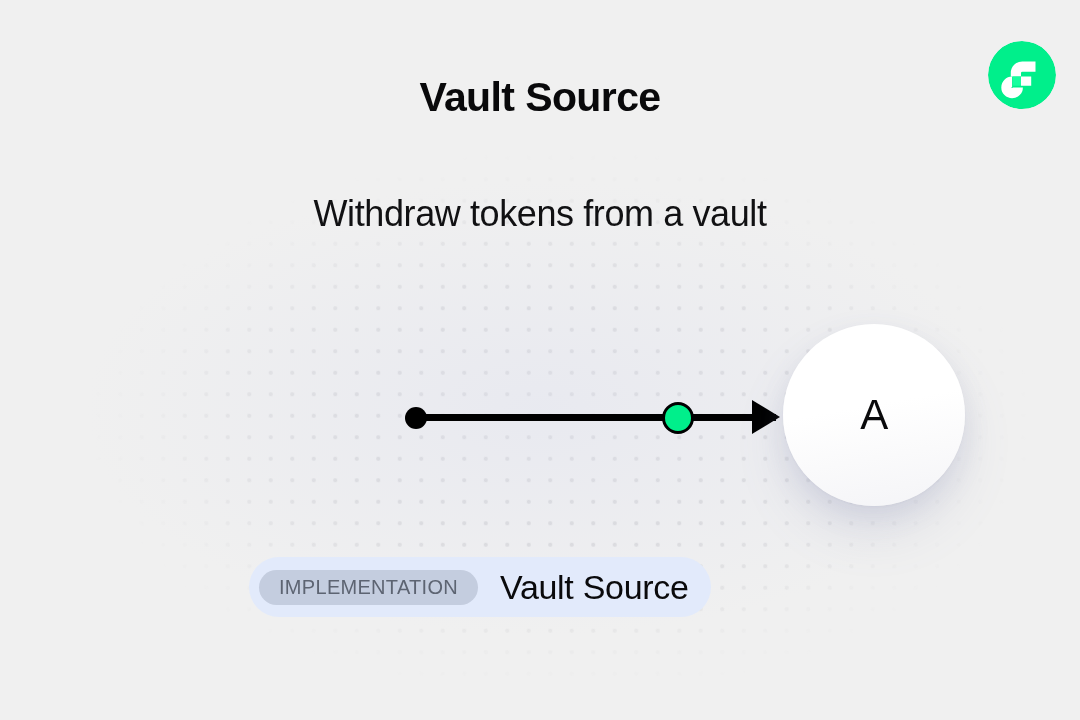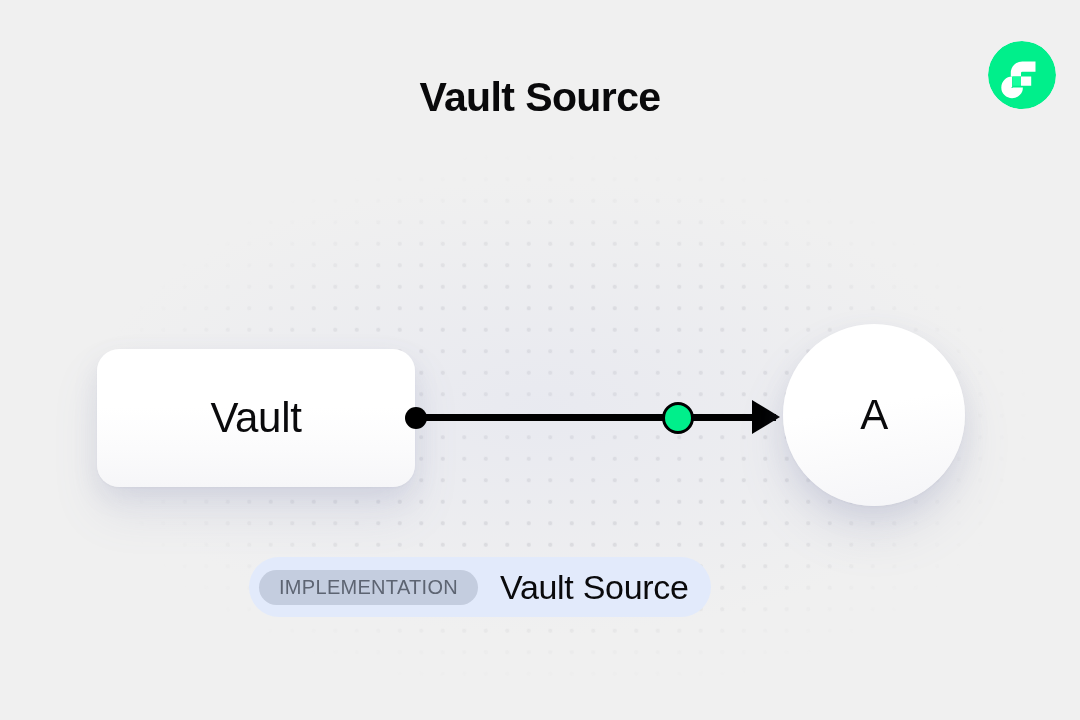--- a/index.html
+++ b/index.html
@@ -224,24 +224,22 @@
 
   <svg id="flow-logo" viewBox="0 0 68 68" aria-hidden="true">
     <circle cx="34" cy="34" r="34" fill="#00ef8b"></circle>
     <path d="M47.5 20.5 H34.3 a11.5 11.5 0 0 0 -11.5 11.5 v3.6 h10.2 v-3.6 a1.3 1.3 0 0 1 1.3 -1.3 h13.2 z" fill="#ffffff"></path>
     <path d="M33 35.6 h10.2 v9.2 H33 z" fill="#ffffff"></path>
     <path d="M24.1 35.6 a10.8 10.8 0 1 0 10.8 10.8 h-10.2 a0.6 0.6 0 1 1 -0.6 -0.6 v-10.2 z" fill="#ffffff"></path>
     <path d="M24.7 35.6 h8.3 v9.2 h-8.3 z" fill="#16ff9e"></path>
   </svg>
 
   <div id="page-title">Vault Source</div>
-
-  <div class="node-vault">
-    <span class="node-vault-label">Vault</span>
-  </div>
+  <div id="page-subtitle">Withdraw tokens from a vault</div>
+
 
   <div class="edge-line"></div>
   <div class="edge-source-dot"></div>
   <div class="edge-mid-dot"></div>
   <div class="edge-arrow"></div>
 
   <div class="node-a">
     <span class="node-a-label">A</span>
   </div>
 

